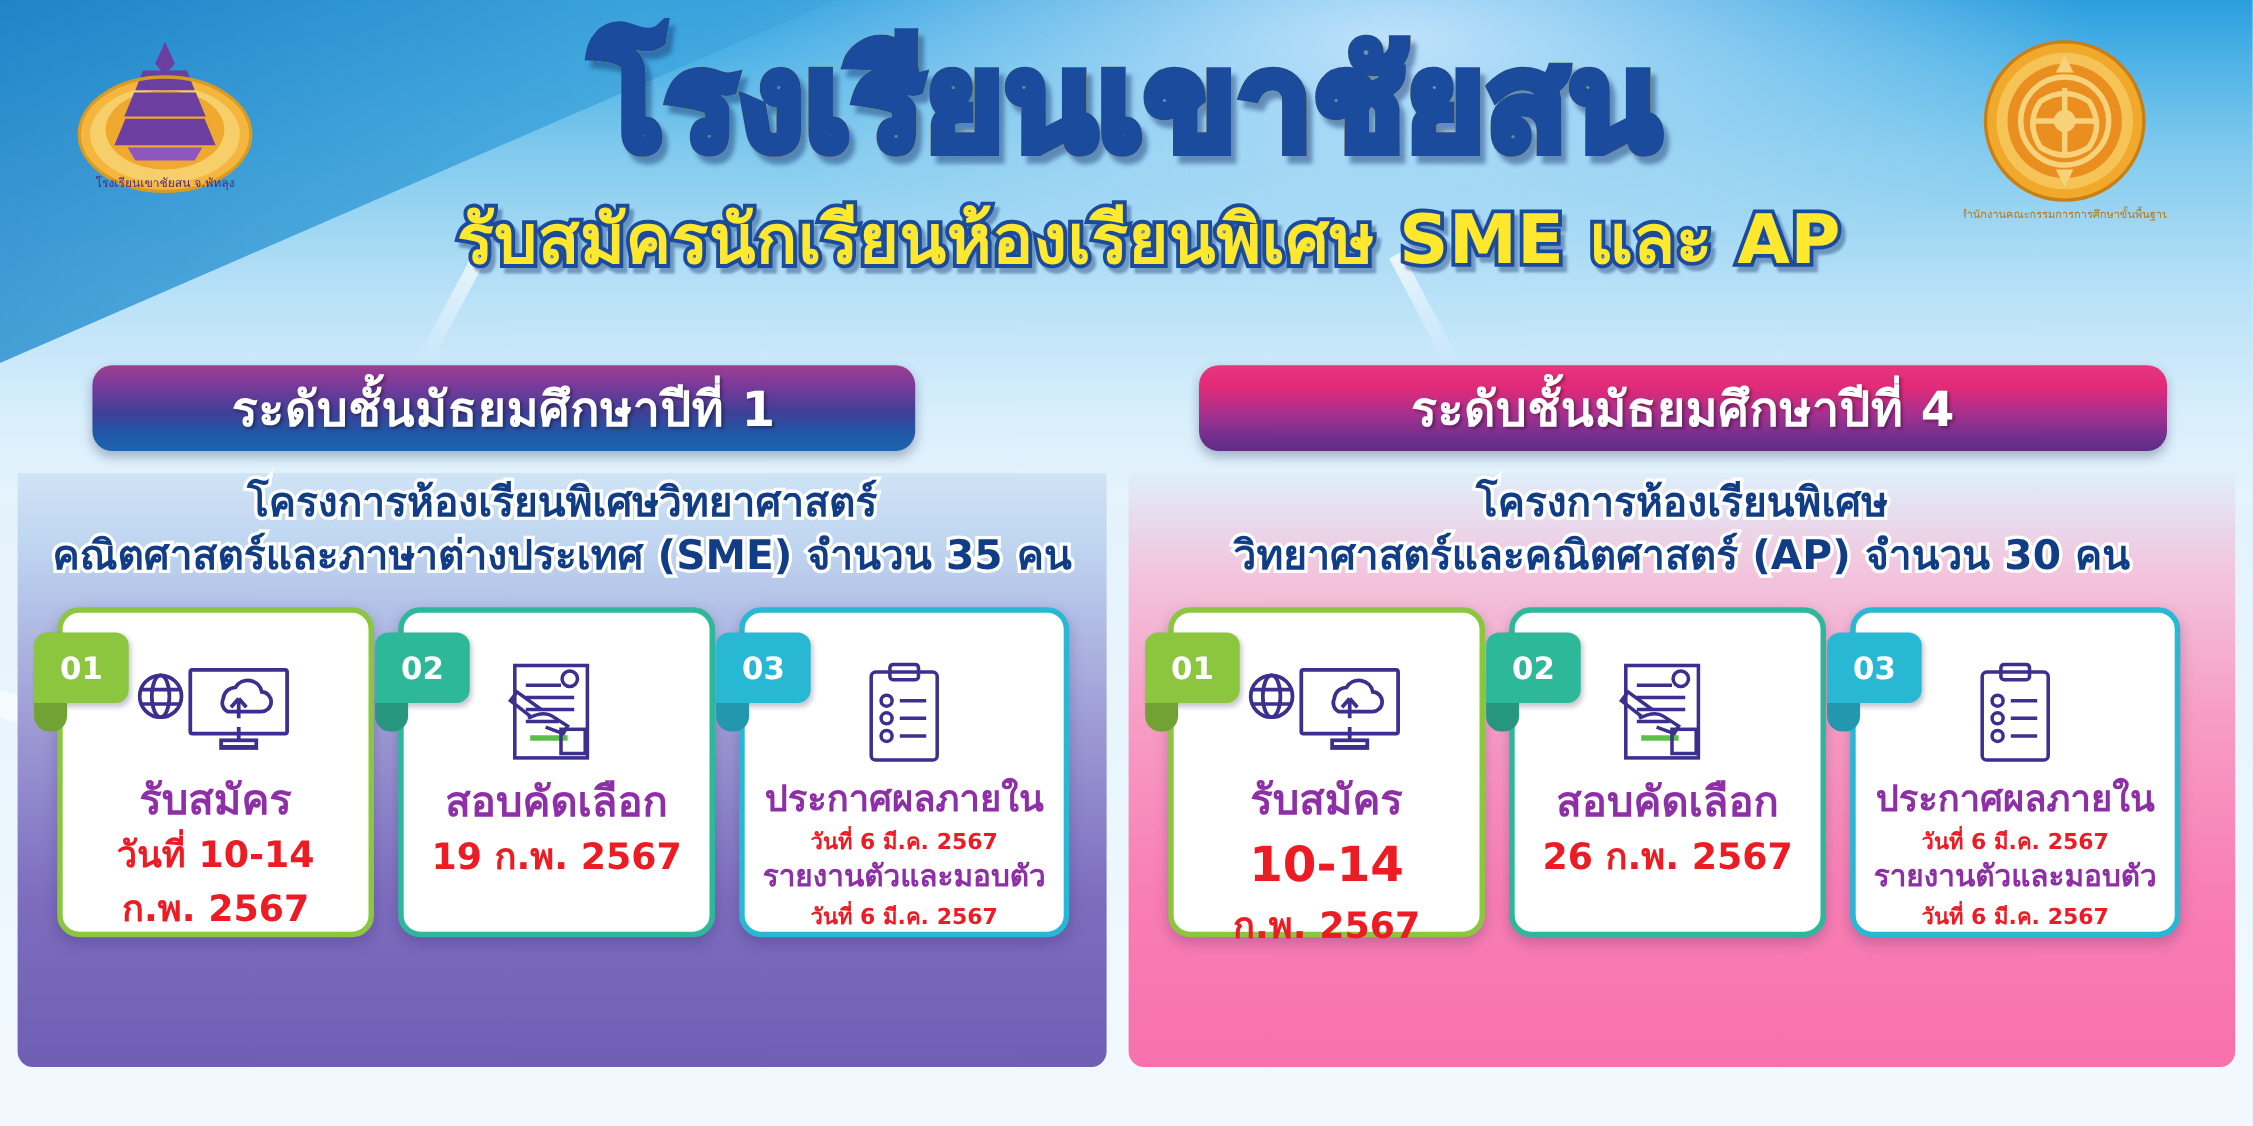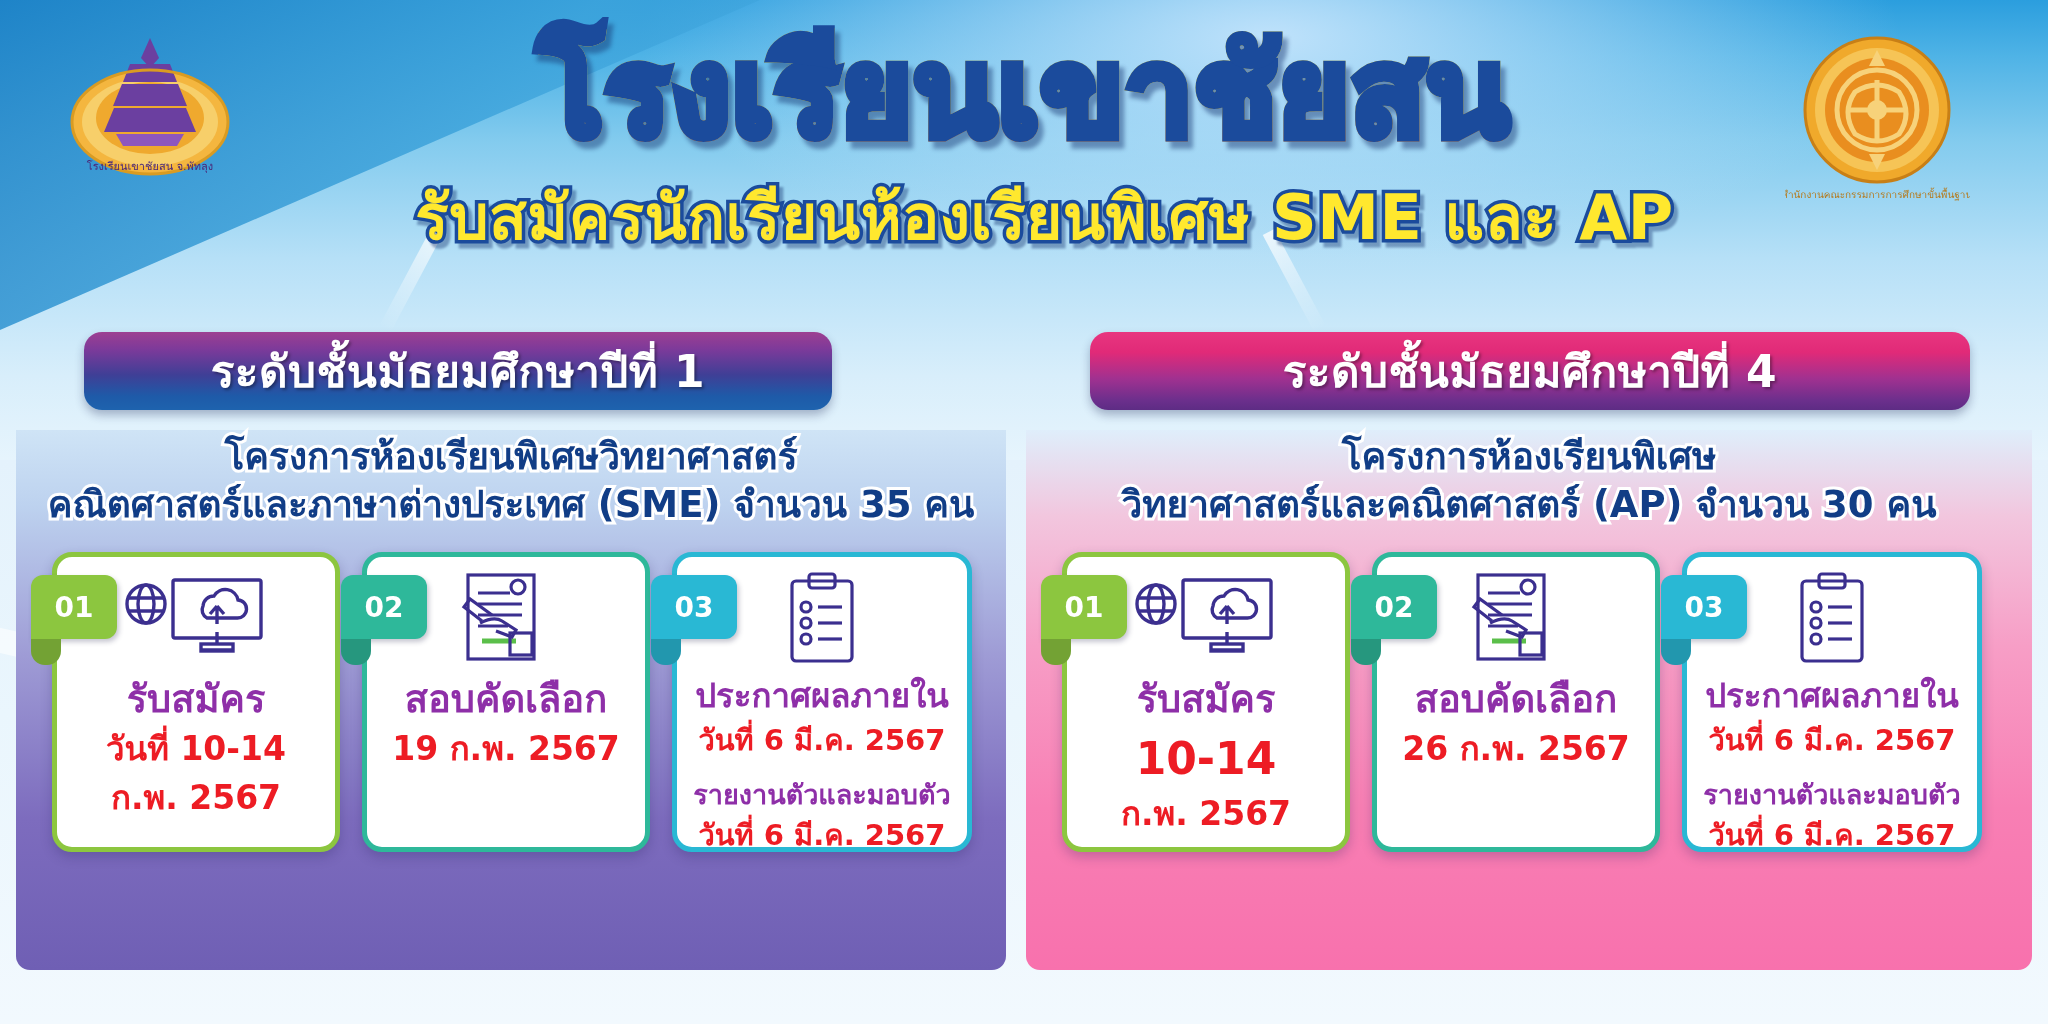--- a/index.html
+++ b/index.html
@@ -118,21 +118,21 @@
   .cards { position:absolute; display:flex; gap:22px; }
   .cards-left  { left:52px;   top:552px; }
   .cards-right { left:1062px; top:552px; }
 
   .card {
     position:relative; width:288px; height:300px;
     background:#ffffff; border-radius:20px;
     border:5px solid var(--accent);
     box-shadow:0 5px 12px rgba(40,30,90,.25);
     display:flex; flex-direction:column; align-items:center;
-    padding-top:8px;
+    padding-top:38px;
   }
   .card.wide { width:300px; }
 
   .ribbon {
     position:absolute; left:-26px; top:18px; width:86px; height:64px;
     background:var(--accent); border-radius:12px 12px 12px 0;
     display:flex; align-items:center; justify-content:center;
     color:#fff; font-family:"DejaVu Sans", sans-serif;
     font-weight:bold; font-size:28px;
     box-shadow:2px 3px 5px rgba(30,30,70,.25);
@@ -150,24 +150,24 @@
     color:#8e2fa8; font-size:38px; line-height:1.18;
     -webkit-text-stroke:2px #ffffff; paint-order:stroke fill;
     white-space:nowrap;
   }
   .c-head.small { font-size:33px; }
   .c-date {
     font-family:"DejaVu Sans", sans-serif; font-weight:bold;
     color:#ed1c24; font-size:33px; line-height:1.3; margin-top:6px;
     white-space:nowrap;
   }
-  .c-date.small { font-size:29px; }
+  .c-date.small { font-size:20px; }
   .c-sub {
     font-family:"DejaVu Sans", sans-serif; font-weight:bold;
-    color:#8e2fa8; font-size:27px; line-height:1.25; margin-top:18px;
+    color:#8e2fa8; font-size:27px; line-height:1.25; margin-top:2px;
     white-space:nowrap;
   }
   .c-big { font-size:44px; margin-top:8px; }
 </style>
 </head>
 <body>
 
 <div class="bg">
   <div class="bg-sky"></div>
   <div class="bg-bottom"></div>

